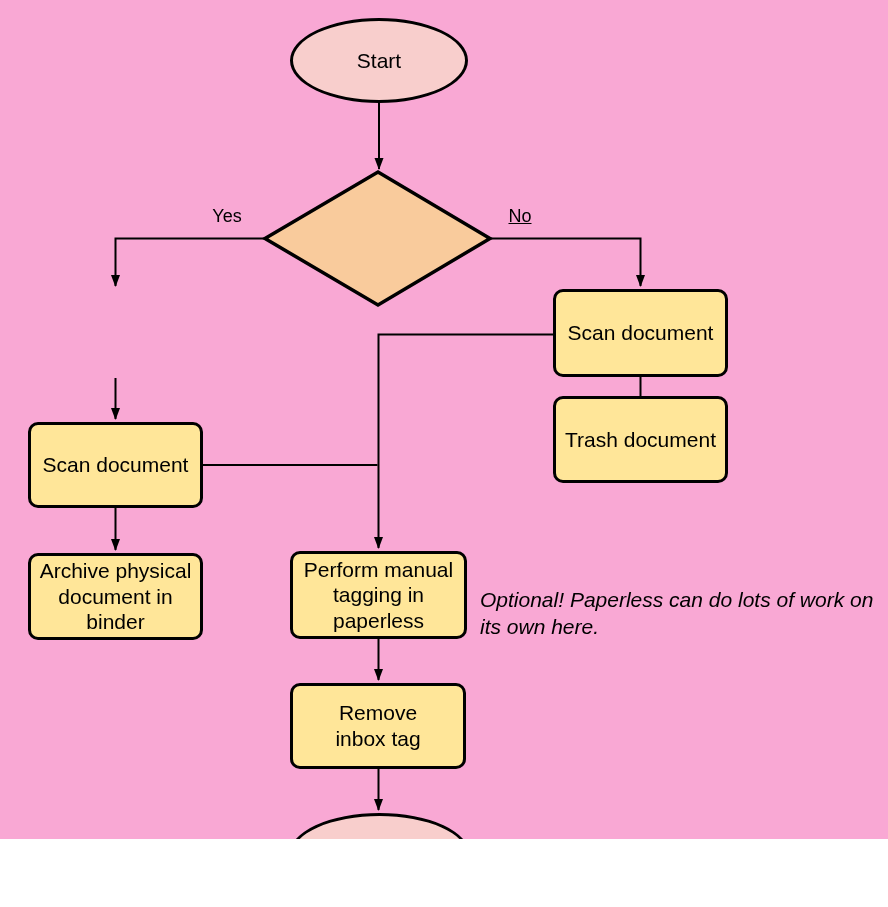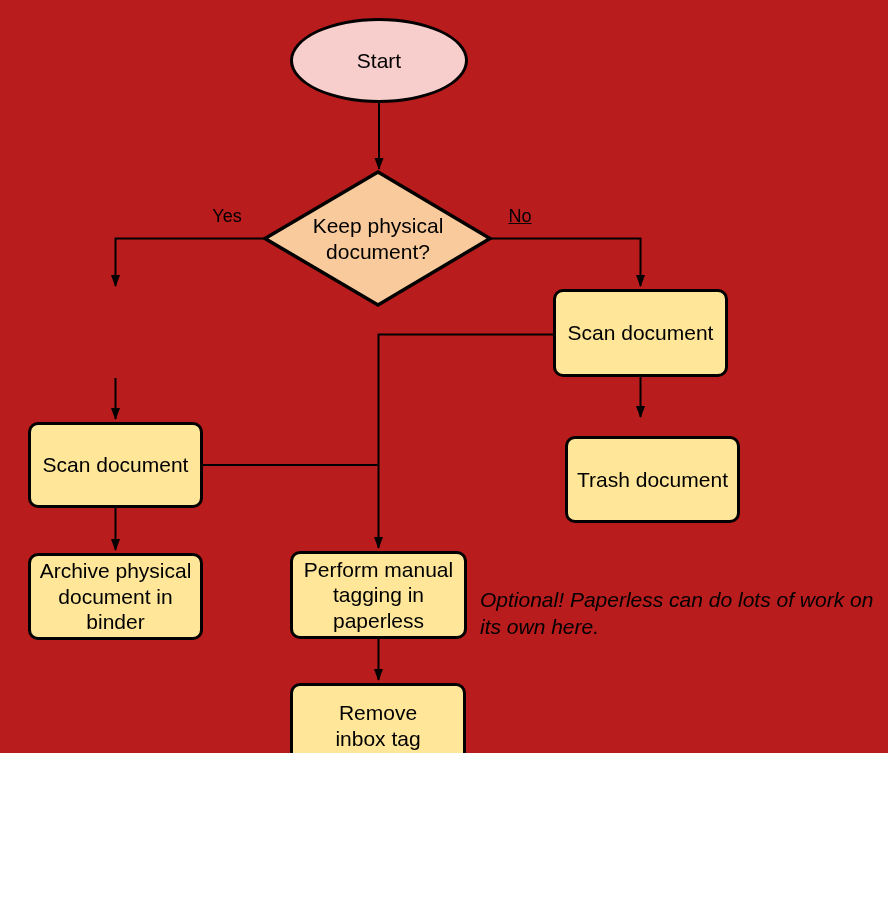--- a/index.html
+++ b/index.html
@@ -1,19 +1,19 @@
 <!DOCTYPE html>
 <html><head>
 <meta charset="utf-8">
 <style>
   html,body { margin:0; padding:0; background:#ffffff; }
   .canvas {
     position:relative;
-    width:888px; height:753px;
-    background:#b91c1c;
+    width:888px; height:839px;
+    background:#f9a8d4;
     font-family:"Liberation Sans","DejaVu Sans",sans-serif;
     color:#000;
     overflow:hidden;
   }
   svg.connectors { position:absolute; left:0; top:0; width:888px; height:907px; }
   .node {
     position:absolute;
     box-sizing:border-box;
     display:flex; align-items:center; justify-content:center;
     text-align:center;
@@ -78,33 +78,31 @@
     <path d="M553 334.5 L378.5 334.5 L378.5 548" fill="none" stroke="#000" stroke-width="2" marker-end="url(#arrow)"></path>
     <path d="M203 465 L377.5 465" fill="none" stroke="#000" stroke-width="2"></path>
     <path d="M378.5 639 L378.5 680" fill="none" stroke="#000" stroke-width="2" marker-end="url(#arrow)"></path>
     <path d="M378.5 769 L378.5 810" fill="none" stroke="#000" stroke-width="2" marker-end="url(#arrow)"></path>
 
     <polygon points="378,172 490,238.5 378,305 265,238.5" stroke="#000" stroke-width="3.5" fill="#f9cb9c"></polygon>
   </svg>
 
   <div class="node terminal" style="left:290px; top:18px; width:178px; height:85px;">Start</div>
 
-  <div class="diamond-label" style="left:278px; top:196px; width:200px; height:85px;">Keep physical
-document?</div>
 
 
   <div class="node process" style="left:28px; top:422px; width:175px; height:86px;">Scan document</div>
 
   <div class="node process" style="left:28px; top:553px; width:175px; height:87px;">Archive physical
 document in
 binder</div>
 
   <div class="node process" style="left:553px; top:289px; width:175px; height:88px;">Scan document</div>
 
-  <div class="node process" style="left:553px; top:436px; width:175px; height:87px;margin-left:12px;">Trash document</div>
+  <div class="node process" style="left:553px; top:396px; width:175px; height:87px;">Trash document</div>
 
   <div class="node process" style="left:290px; top:551px; width:177px; height:88px;">Perform manual
 tagging in
 paperless</div>
 
   <div class="node process" style="left:290px; top:683px; width:176px; height:86px;">Remove
 inbox tag</div>
 
   <div class="node terminal" style="left:289px; top:813px; width:181px; height:84px;">End</div>
 

